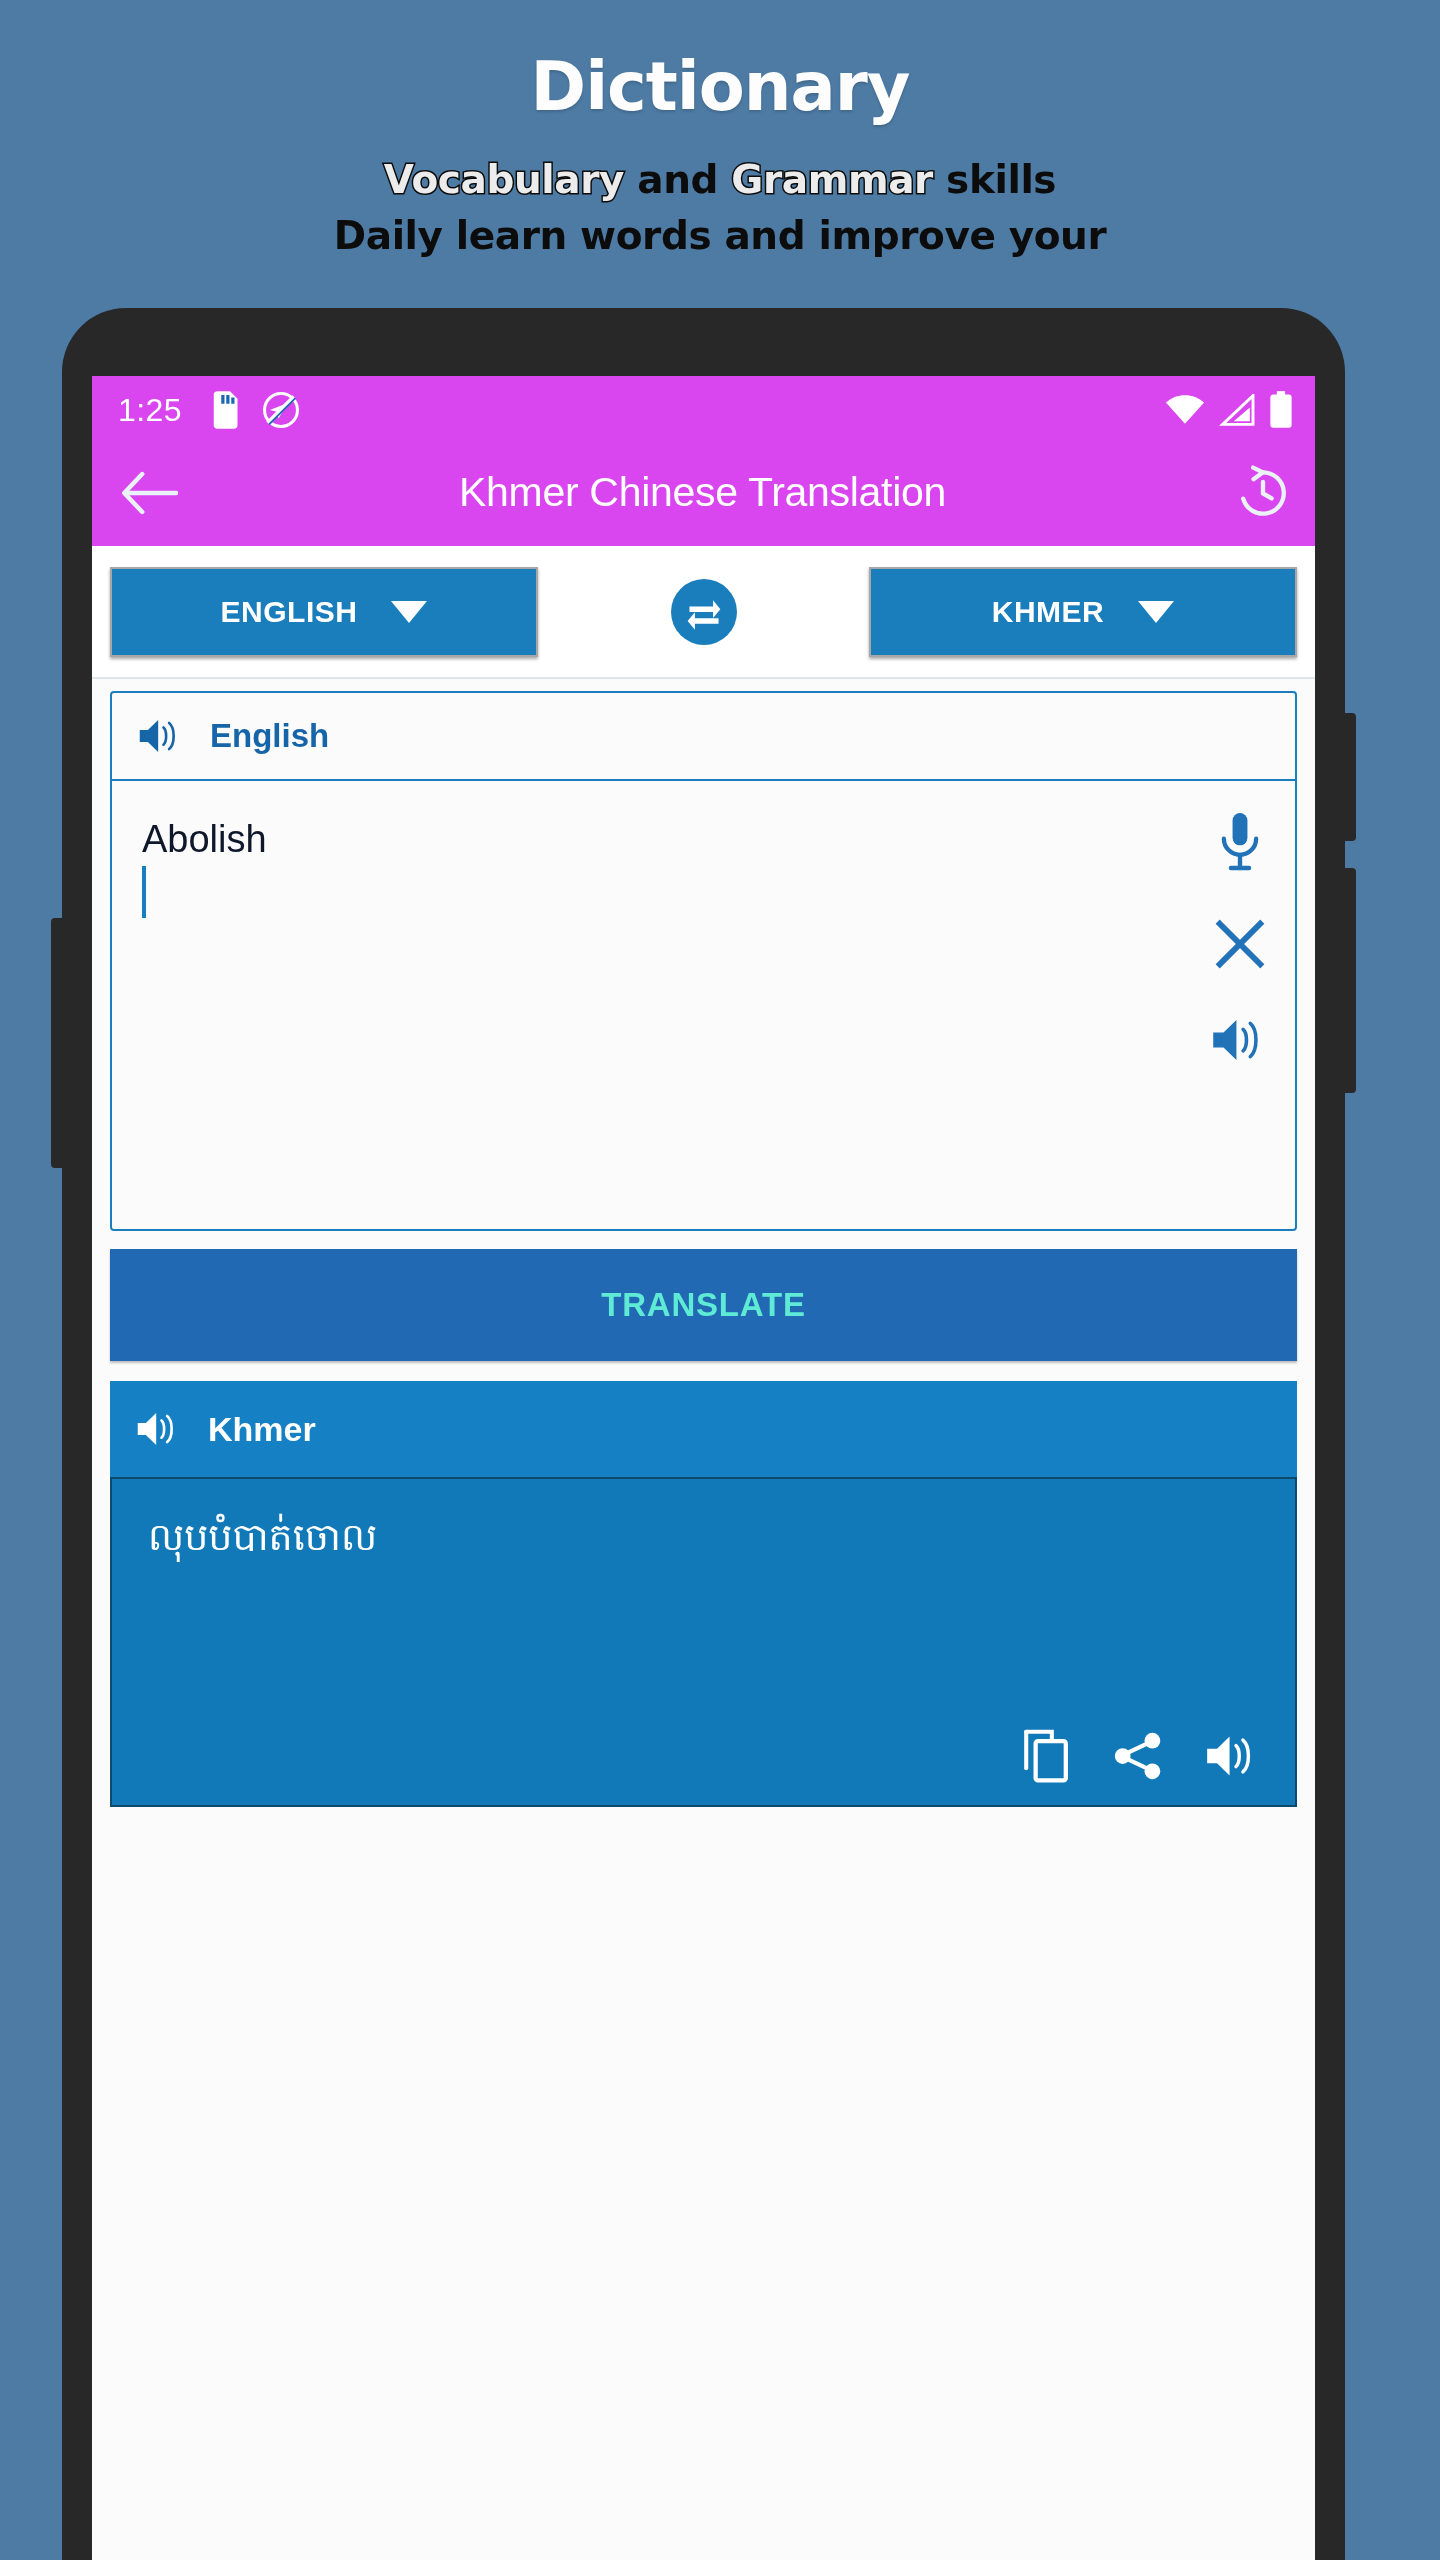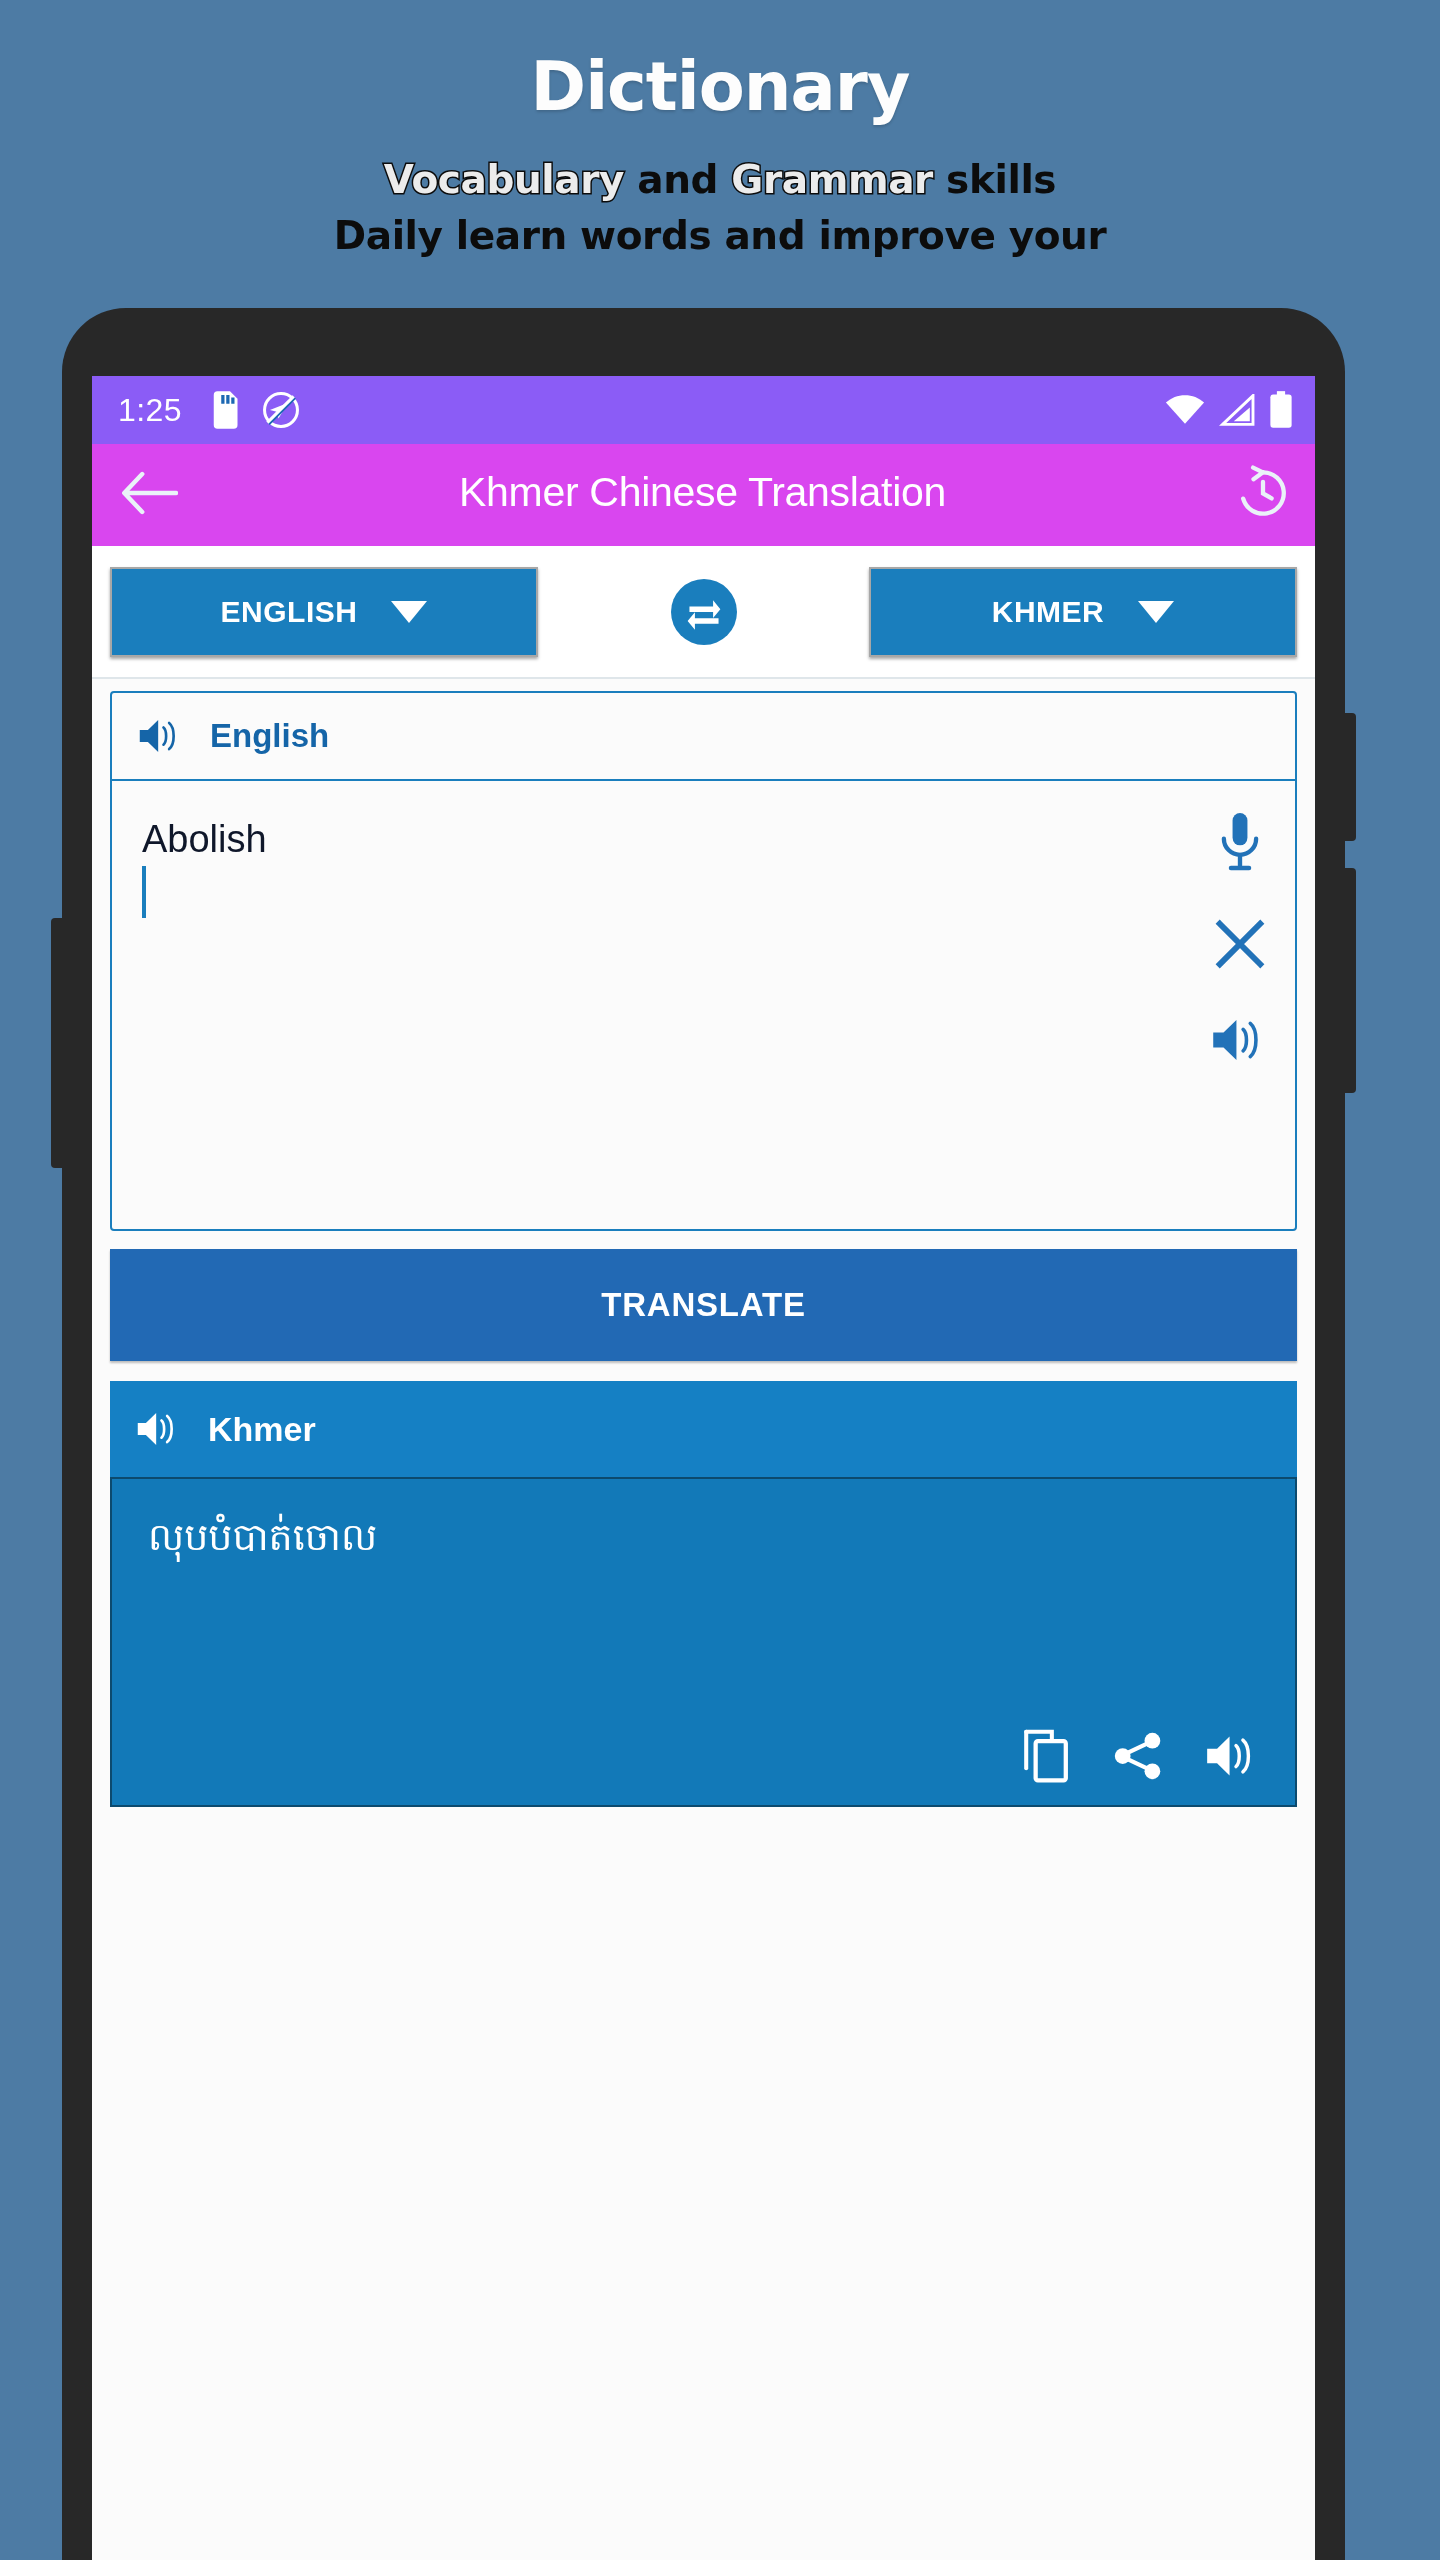--- a/index.html
+++ b/index.html
@@ -89,21 +89,21 @@
     top: 68px;
     width: 1223px;
     height: 2332px;
     background: #fbfbfb;
     overflow: hidden;
   }
 
   
   .statusbar {
     height: 68px;
-    background: #8b5cf6;
+    background: #d946ef;
     display: flex;
     align-items: center;
     padding: 0 22px 0 26px;
     color: #ffffff;
   }
   .status-time {
     font-size: 32px;
     font-weight: 400;
     letter-spacing: 0.4px;
     margin-right: 28px;
@@ -225,21 +225,21 @@
     align-items: center;
     gap: 44px;
   }
   .icon-btn { cursor: pointer; display: block; }
 
   .translate-btn {
     margin-top: 18px;
     width: 100%;
     height: 112px;
     background: #2269b4;
-    color: #ffffff;
+    color: #5eead4;
     font-size: 33px;
     font-weight: 700;
     letter-spacing: 0.8px;
     display: flex;
     align-items: center;
     justify-content: center;
     border: none;
     box-shadow: 0 2px 2px rgba(0,0,0,0.25);
     cursor: pointer;
     font-family: "Liberation Sans", sans-serif;

